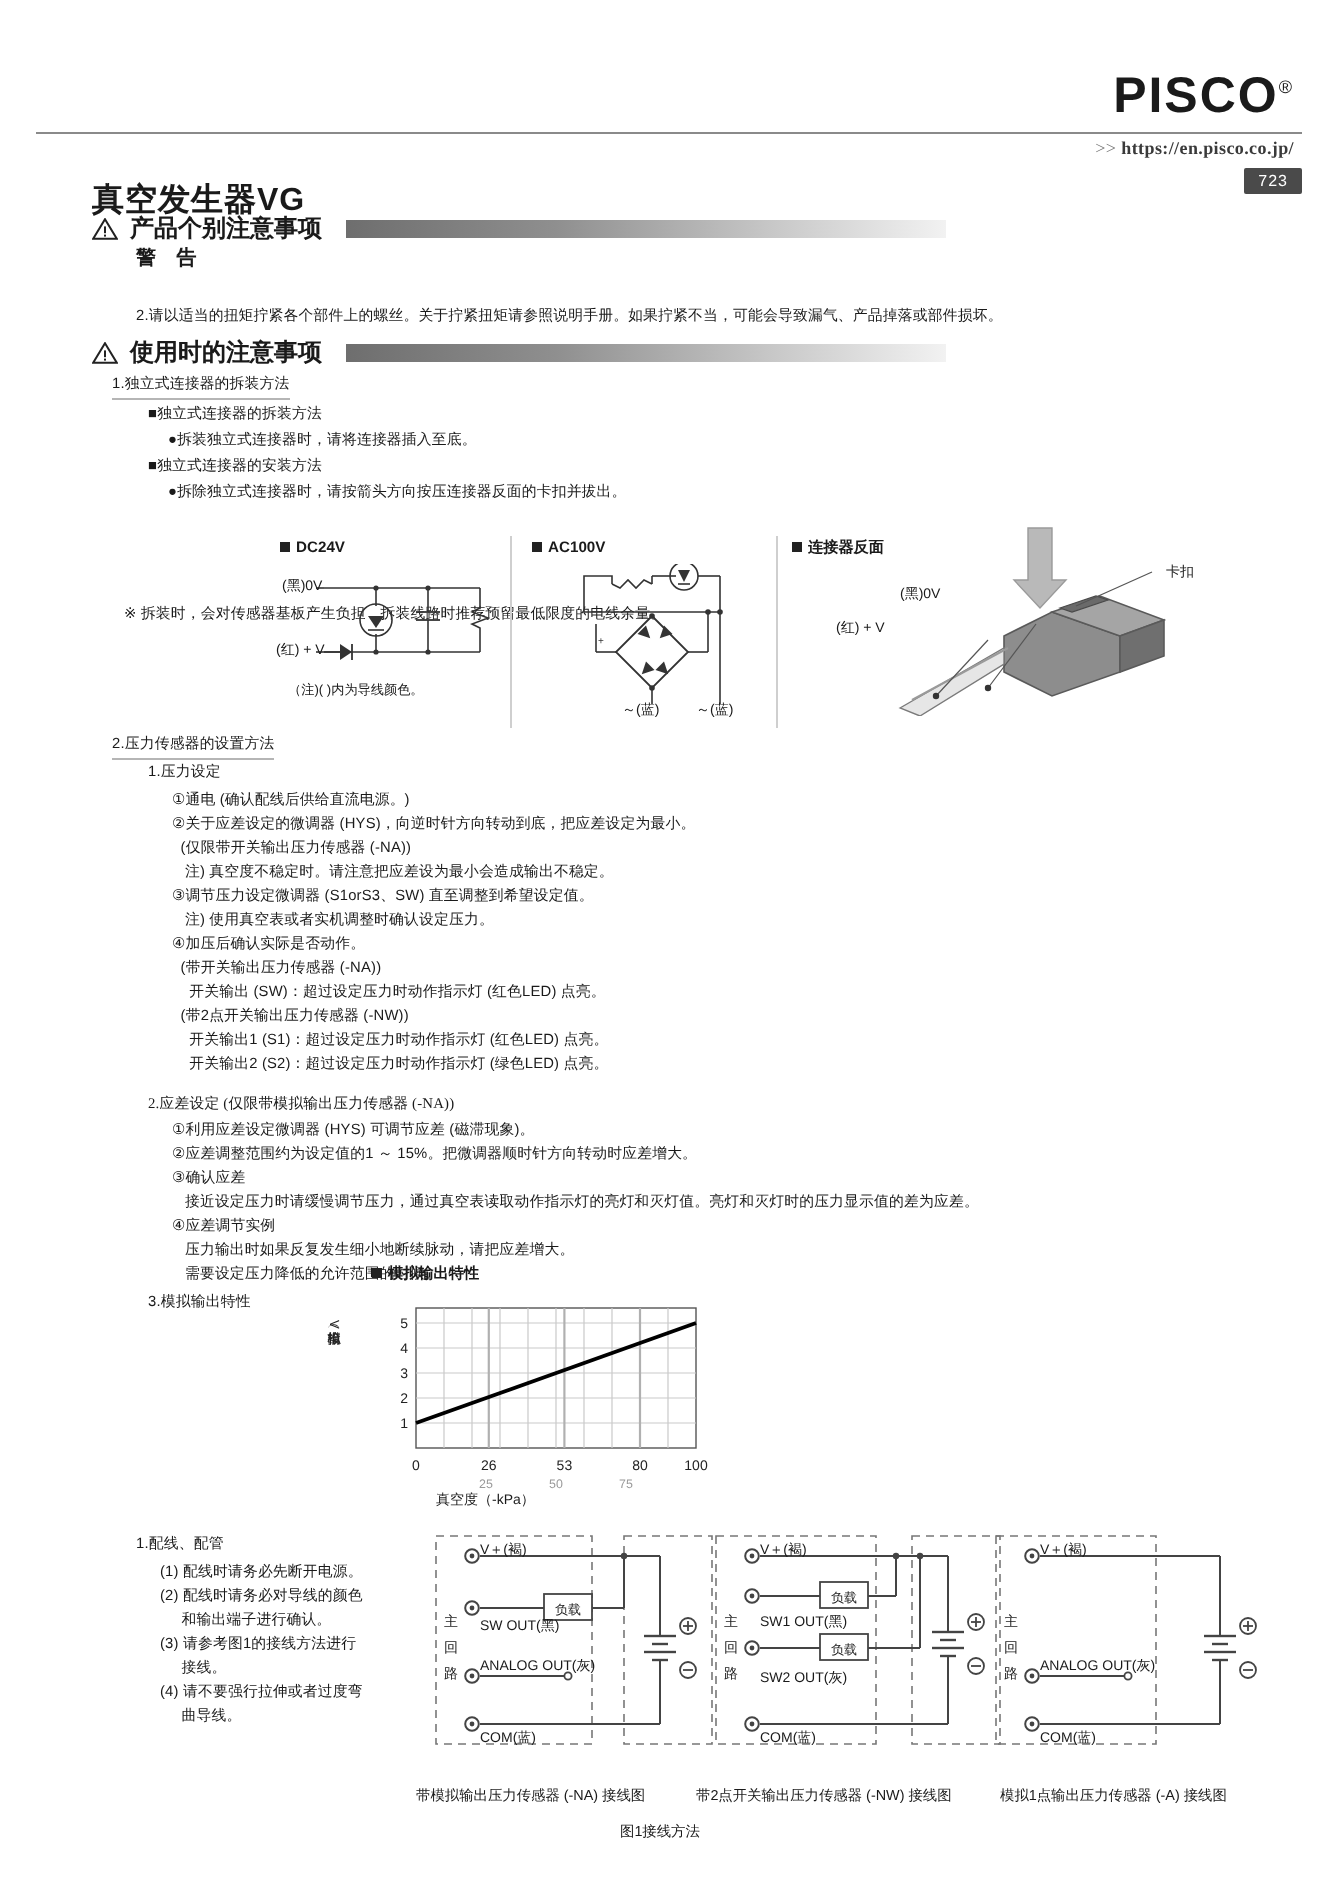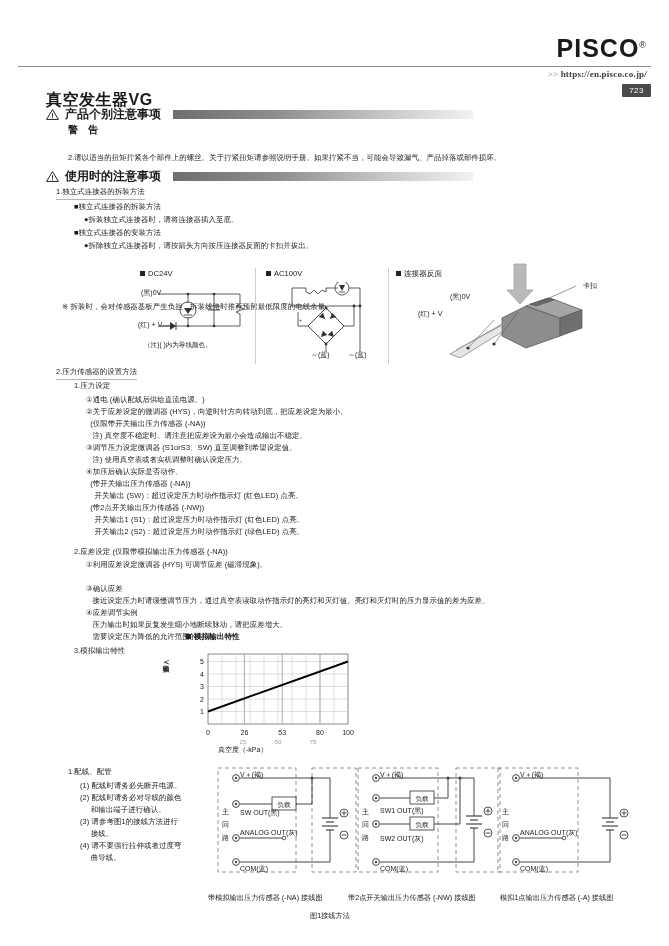--- a/index.html
+++ b/index.html
@@ -28,21 +28,21 @@
   .sec{position:absolute;left:46px;display:flex;align-items:center;gap:6px;}
   .sec-label{font-size:12px;font-weight:bold;white-space:nowrap;}
   .sec-bar{height:9px;width:300px;margin-left:6px;
     background:linear-gradient(to right,#6e6e6e 0%,#8f8f8f 35%,#c9c9c9 72%,#f2f2f2 100%);}
 
   .sub-underline{border-bottom:1px solid #b5b5b5;display:inline-block;padding-bottom:1px;}
 
   .txt{position:absolute;font-size:7.4px;line-height:11.6px;letter-spacing:.1px;white-space:pre;}
   .b{font-weight:bold;}
   .vline{position:absolute;top:0;width:1px;height:96px;background:#cfcfcf;}
-  .boxttl{font-size:7.6px;font-weight:normal;}
+  .boxttl{font-size:7.6px;font-weight:bold;}
   .sq{display:inline-block;width:5px;height:5px;background:#222;margin-right:3px;}
 
   .lbl{font-size:7px;}
 
   
   .chartwrap{position:absolute;left:186px;top:648px;}
   .chart-ttl{position:absolute;left:186px;top:632px;font-size:7.6px;font-weight:bold;}
   .ylabel{position:absolute;left:158px;top:660px;width:12px;font-size:6.6px;
     writing-mode:vertical-rl;text-orientation:mixed;letter-spacing:0px;color:#222;}
   .xlabel{position:absolute;left:218px;top:745px;font-size:7px;}
@@ -210,22 +210,23 @@
   <div class="txt" style="left:86px;top:430px;">   注) 真空度不稳定时。请注意把应差设为最小会造成输出不稳定。</div>
   <div class="txt" style="left:86px;top:442px;">③调节压力设定微调器 (S1orS3、SW) 直至调整到希望设定值。</div>
   <div class="txt" style="left:86px;top:454px;">   注) 使用真空表或者实机调整时确认设定压力。</div>
   <div class="txt" style="left:86px;top:466px;">④加压后确认实际是否动作。</div>
   <div class="txt" style="left:86px;top:478px;">  (带开关输出压力传感器 (-NA))</div>
   <div class="txt" style="left:86px;top:490px;">    开关输出 (SW)：超过设定压力时动作指示灯 (红色LED) 点亮。</div>
   <div class="txt" style="left:86px;top:502px;">  (带2点开关输出压力传感器 (-NW))</div>
   <div class="txt" style="left:86px;top:514px;">    开关输出1 (S1)：超过设定压力时动作指示灯 (红色LED) 点亮。</div>
   <div class="txt" style="left:86px;top:526px;">    开关输出2 (S2)：超过设定压力时动作指示灯 (绿色LED) 点亮。</div>
 
-  <div class="txt" style="left:74px;top:546px;">2.应差设定 (仅限带模拟输出压力传感器 (-NA))</div>
+  <div class="txt" style="left:74px;top:546px;font-family:Liberation Serif, serif;">2.应差设定 (仅限带模拟输出压力传感器 (-NA))</div>
   <div class="txt" style="left:86px;top:559px;">①利用应差设定微调器 (HYS) 可调节应差 (磁滞现象)。</div>
+  <div class="txt" style="left:86px;top:571px;">②应差调整范围约为设定值的1 ～ 15%。把微调器顺时针方向转动时应差增大。</div>
   <div class="txt" style="left:86px;top:583px;">③确认应差</div>
   <div class="txt" style="left:86px;top:595px;">   接近设定压力时请缓慢调节压力，通过真空表读取动作指示灯的亮灯和灭灯值。亮灯和灭灯时的压力显示值的差为应差。</div>
   <div class="txt" style="left:86px;top:607px;">④应差调节实例</div>
   <div class="txt" style="left:86px;top:619px;">   压力输出时如果反复发生细小地断续脉动，请把应差增大。</div>
   <div class="txt" style="left:86px;top:631px;">   需要设定压力降低的允许范围的时候。</div>
 
   <div class="txt" style="left:74px;top:645px;">3.模拟输出特性</div>
 
   <div class="chart-ttl"><span class="sq"></span><span>模拟输出特性</span></div>
   <div class="ylabel">模拟输出（V）</div>

